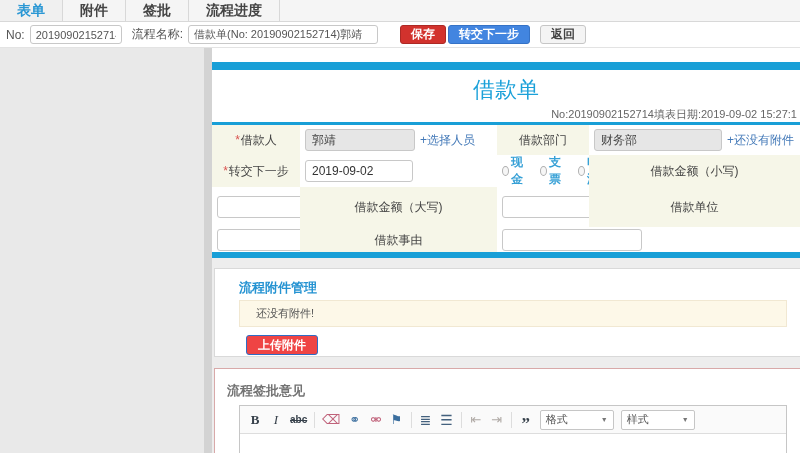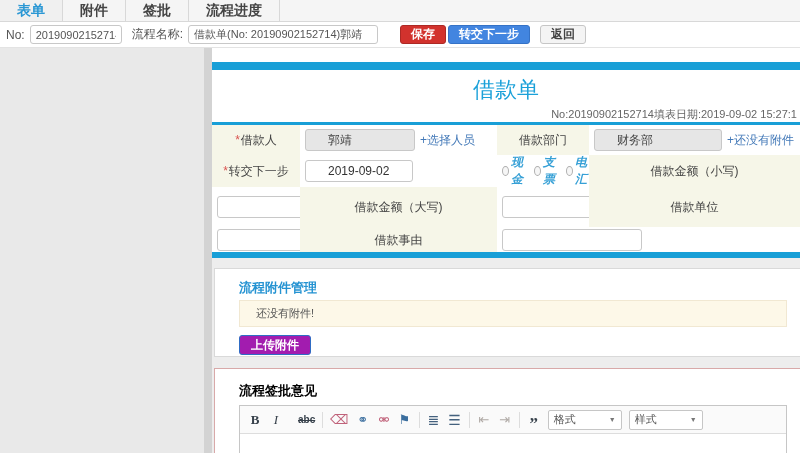--- a/index.html
+++ b/index.html
@@ -33,51 +33,51 @@
   
   .bluebar-top { position: absolute; top: 14px; left: 0; right: 0; height: 8px; background: #189fd7; }
   .form-title { position: absolute; top: 26px; left: 0; right: 0; height: 32px; text-align: center; font-size: 22px; color: #1ba1d9; line-height: 32px; }
   .meta-row { position: absolute; top: 58px; left: 6px; right: 3px; height: 16px; display: flex; justify-content: flex-end; font-size: 11px; color: #666; line-height: 16px; white-space: nowrap; }
   .blueline { position: absolute; top: 74px; left: 0; right: 0; height: 3px; background: #189fd7; }
 
   .ftable { position: absolute; top: 77px; left: 0; right: 0; height: 127px; display: grid; grid-template-columns: 88px 197px 92px 1fr; grid-template-rows: 30px 32px 40px 25px; }
   .lblcell { background: #f6f6e8; display: flex; align-items: center; justify-content: center; text-align: center; font-size: 12px; color: #444; padding: 0 6px; line-height: 16px; }
   .fldcell { background: #fff; display: flex; align-items: center; padding-left: 5px; }
   .req { color: #d9534f; margin-right: 1px; }
-  .fi { height: 22px; border: 1px solid #c8c8c8; border-radius: 3px; padding: 0 22px; font-size: 12px; color: #333; font-family: "Liberation Sans", "DejaVu Sans", sans-serif; background: #fff; }
+  .fi { height: 22px; border: 1px solid #c8c8c8; border-radius: 3px; padding: 0 6px; font-size: 12px; color: #333; font-family: "Liberation Sans", "DejaVu Sans", sans-serif; background: #fff; }
   .fi[readonly] { background: #e6e6e6; color: #444; }
   .w-borrower { width: 110px; } .w-dept { width: 128px; }
   .w-date { width: 108px; }
   .w-amt { width: 145px; } .w-amt2 { width: 140px; }
   .w-unit { width: 145px; } .w-reason { width: 140px; }
   .pick-link { color: #4379b8; font-size: 12px; margin-left: 5px; text-decoration: none; cursor: pointer; white-space: nowrap; }
-  .radio-group { display: flex; align-items: flex-end; gap: 8px; font-style: italic; }
+  .radio-group { display: flex; align-items: flex-end; gap: 14px; }
   .radio-item { display: flex; align-items: center; gap: 2px; cursor: pointer; }
   .radio-circle { width: 10px; height: 10px; border: 1px solid #b0b0b0; border-radius: 50%; background: #f6f6f6; display: inline-block; }
   .radio-label { color: #36a0d6; font-size: 12px; font-weight: bold; }
 
   .bluebar-bottom { position: absolute; top: 204px; left: 0; right: 0; height: 6px; background: #189fd7; }
   .grayzone { position: absolute; top: 210px; left: 0; right: 0; bottom: 0; background: #ededed; }
 
   
   .card { position: absolute; left: 2px; right: -2px; background: #fff; }
   .card-attach { top: 220px; height: 89px; border: 1px solid #d9d9d9; }
   .card-head-blue { position: absolute; top: 10px; left: 24px; font-size: 13px; font-weight: bold; color: #2593d2; }
   .attach-msg { position: absolute; top: 31px; left: 24px; right: 14px; height: 27px; background: #fdf8e8; border: 1px solid #f1e8d2; display: flex; align-items: center; padding-left: 16px; font-size: 11px; color: #555; }
-  .btn-upload { position: absolute; top: 66px; left: 24px; height: 20px; background: #a21caf; border: 1px solid #2f6cc4; color: #fff; border-radius: 3px; font-size: 12px; font-weight: bold; display: inline-flex; align-items: center; padding: 0 11px; cursor: pointer; }
+  .btn-upload { position: absolute; top: 66px; left: 31px; height: 20px; background: #ef4444; border: 1px solid #2f6cc4; color: #fff; border-radius: 3px; font-size: 12px; font-weight: bold; display: inline-flex; align-items: center; padding: 0 11px; cursor: pointer; }
 
   
   .card-comment { top: 320px; height: 110px; border: 1px solid #d8a9a9; }
-  .card-head-red { position: absolute; top: 13px; left: 24px; font-size: 13px; font-weight: bold; color: #000000; }
+  .card-head-red { position: absolute; top: 13px; left: 12px; font-size: 13px; font-weight: bold; color: #737373; }
   .editor { position: absolute; top: 36px; left: 24px; right: 14px; height: 120px; border: 1px solid #c6c6c6; background: #fff; display: flex; flex-direction: column; }
   .ed-toolbar { height: 28px; background: #fafafa; border-bottom: 1px solid #ddd; display: flex; align-items: center; padding: 0 8px; gap: 7px; flex: none; }
   .ed-btn { display: inline-flex; align-items: center; justify-content: center; min-width: 14px; height: 18px; font-size: 13px; color: #37414b; cursor: pointer; }
   .ed-b { font-weight: bold; font-family: "Liberation Serif", "DejaVu Serif", serif; }
   .ed-i { font-style: italic; font-family: "Liberation Serif", "DejaVu Serif", serif; }
-  .ed-strike { text-decoration: line-through; font-size: 10px; font-weight: bold; margin-left: 8px; }
+  .ed-strike { text-decoration: line-through; font-size: 10px; font-weight: bold; }
   .ed-sep { width: 1px; height: 16px; background: #ddd; flex: none; }
   .c-pink { color: #c0627a; } .c-blue { color: #3b6e9e; } .c-muted { color: #b0aaa6; } .c-list { color: #44617e; font-size: 14px; }
   .ed-quote { font-family: "Liberation Serif", "DejaVu Serif", serif; font-size: 17px; font-weight: bold; line-height: 10px; padding-top: 8px; }
   .ed-select { width: 74px; height: 20px; border: 1px solid #c6c6c6; border-radius: 2px; background: #fff; display: inline-flex; align-items: center; justify-content: space-between; padding: 0 5px; font-size: 11px; color: #555; cursor: pointer; }
   .ed-caret { font-size: 7px; color: #777; }
   .ed-body { flex: 1; background: #fff; }
 </style>
 </head>
 <body>
 

